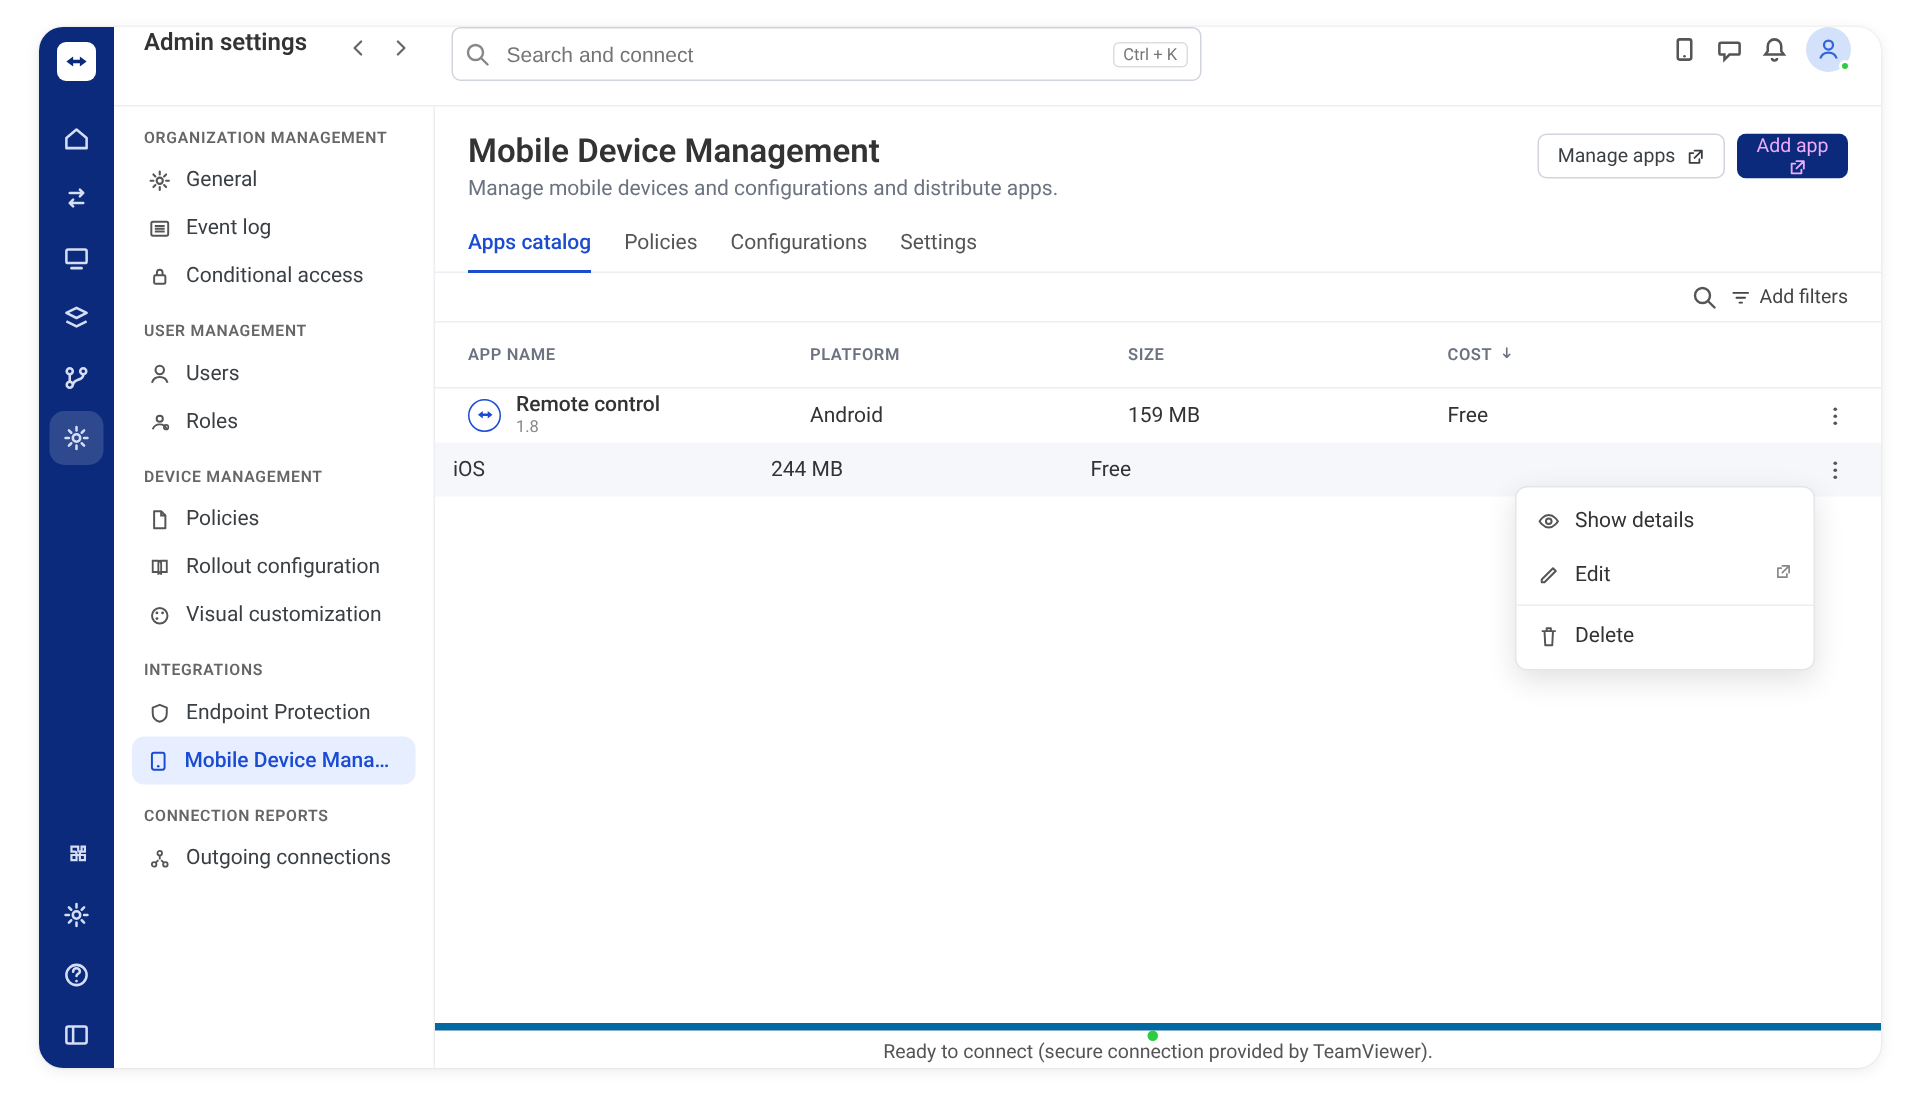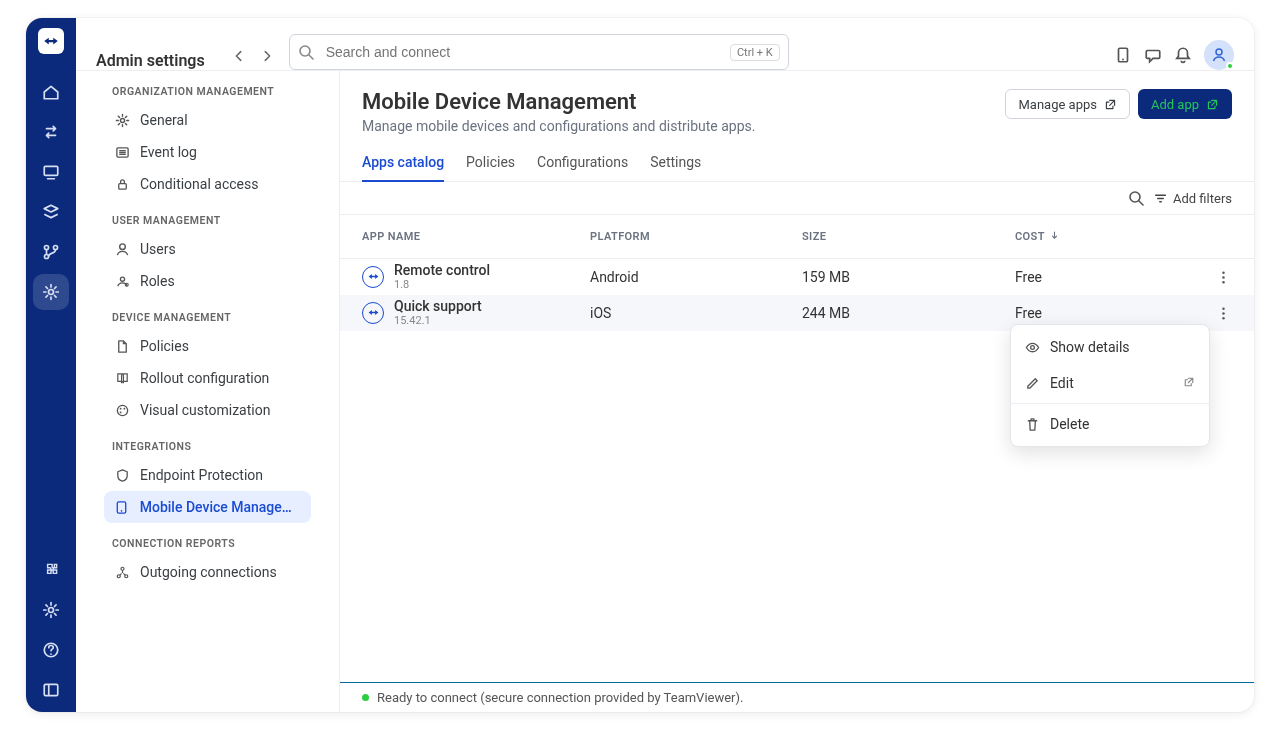--- a/index.html
+++ b/index.html
@@ -11,56 +11,56 @@
   .iconbar { width: 50px; background: #0b2a7b; border-radius: 16px 0 0 16px; display: flex; flex-direction: column; align-items: center; padding-top: 10px; }
   .iconbar .logo { width: 26px; height: 26px; background:#fff; border-radius:6px; display:flex; align-items:center; justify-content:center; margin-bottom: 20px; }
   .iconbar .logo svg { width:18px; height:18px; }
   .iconbar .rail-icon { width: 36px; height: 36px; display:flex; align-items:center; justify-content:center; border-radius:10px; margin-bottom: 4px; color: #d6def4; cursor:pointer; }
   .iconbar .rail-icon.active { background: rgba(255,255,255,0.15); }
   .iconbar .rail-icon svg { width:18px; height:18px; }
   .iconbar .spacer { flex:1; }
   
   .app { flex:1; display:flex; flex-direction:column; }
   
-  .topbar { height: 52px; display:flex; align-items:flex-end; padding: 0 20px; }
+  .topbar { height: 52px; display:flex; align-items:flex-start; padding: 0 20px; }
   .topbar .title { font-size: 16px; font-weight: 600; margin-right: 20px; }
   .topbar .nav-arrow { width: 28px; height:28px; display:flex; align-items:center; justify-content:center; border-radius:6px; cursor:pointer; color:#666; }
   .topbar .nav-arrow svg { width:14px; height:14px; }
-  .topbar .search-wrap { margin-left: 8px; flex: 0 0 500px; }
+  .topbar .search-wrap { margin-left: 20px; flex: 0 0 500px; }
   .topbar .search { display:flex; align-items:center; border:1px solid #d0d5dd; border-radius:6px; height:36px; padding:0 8px; }
   .topbar .search svg { width:16px; height:16px; color:#888; margin-right:10px; }
   .topbar .search input { flex:1; border:none; outline:none; font-size:14px; color:#555; }
   .topbar .kbd { border:1px solid #ddd; border-radius:4px; padding:1px 6px; font-size:11px; color:#777; }
   .topbar .tb-spacer { flex:1; }
   .topbar .tb-icon { width:30px; height:30px; display:flex; align-items:center; justify-content:center; color:#555; cursor:pointer; }
   .topbar .tb-icon svg { width:18px; height:18px; }
   .avatar { width:30px; height:30px; border-radius:50%; background:#d4e1fa; color:#3365d6; display:flex; align-items:center; justify-content:center; position:relative; cursor:pointer; margin-left:6px; }
   .avatar svg { width:16px; height:16px; }
   .avatar .dot { position:absolute; right:0; bottom:0; width:8px; height:8px; border-radius:50%; background:#2ecc40; border:2px solid #fff; }
   
   .body { flex:1; display:flex; border-top:1px solid #eceef1; min-height:0; }
   
-  .sidebar { width: 264px; border-right:1px solid #eceef1; overflow-y:auto; padding: 14px 28px; }
+  .sidebar { width: 214px; border-right:1px solid #eceef1; overflow-y:auto; padding: 14px 12px; }
   .sidebar .group { font-size: 10.5px; letter-spacing: .5px; font-weight: 600; color:#666; text-transform: uppercase; margin: 14px 8px 6px; }
   .sidebar .group:first-child { margin-top:0; }
   .sidebar .item { display:flex; align-items:center; height:32px; padding:0 10px; border-radius:8px; cursor:pointer; color:#3a3f44; }
   .sidebar .item .ico { width:16px; height:16px; margin-right:10px; color:#555; display:flex; align-items:center; justify-content:center; }
   .sidebar .item .ico svg { width:15px; height:15px; }
   .sidebar .item.active { background:#e6eeff; color:#1a4bd1; font-weight:500; }
   .sidebar .item.active .ico { color:#1a4bd1; }
   .sidebar .item .lbl { white-space:nowrap; overflow:hidden; text-overflow:ellipsis; }
   
   .main { flex:1; display:flex; flex-direction:column; min-width:0; }
   .page-head { padding: 18px 22px 10px; display:flex; align-items:flex-start; }
   .page-head h1 { margin:0; font-size:22px; font-weight:600; }
   .page-head .sub { margin-top:4px; color:#6b7280; font-size:14px; }
   .head-spacer { flex:1; }
   .btn { display:inline-flex; align-items:center; height:30px; padding:0 12px; border-radius:6px; cursor:pointer; font-size:13px; border:1px solid transparent; }
   .btn.ghost { border-color:#d0d5dd; color:#3a3f44; background:#fff; margin-right:8px; }
-  .btn.primary { background:#0b2a7b; color:#22c55e; }
+  .btn.primary { background:#0b2a7b; color:#f0abfc;flex-direction:column; }
   .btn svg { width:13px; height:13px; margin-left:7px; }
   
   .tabs { display:flex; gap: 22px; padding: 0 22px; border-bottom:1px solid #eceef1; }
   .tab { padding: 10px 0; cursor:pointer; color:#555; font-size:14px; }
   .tab.active { color:#1a4bd1; border-bottom:2px solid #1a4bd1; font-weight:500; margin-bottom:-1px; }
   
   .toolbar { display:flex; justify-content:flex-end; align-items:center; padding:8px 22px; gap:10px; border-bottom:1px solid #eceef1; }
   .toolbar .icn { color:#555; cursor:pointer; display:flex; align-items:center; }
   .toolbar .icn svg { width:16px; height:16px; }
   .add-filters { display:flex; align-items:center; color:#444; font-size:13px; }
@@ -85,21 +85,21 @@
   .kebab { cursor:pointer; color:#555; display:flex; align-items:center; justify-content:center; width:22px; height:22px; }
   .kebab svg { width:15px; height:15px; }
   
   .menu { position:absolute; right: 44px; top: 306px; width: 200px; background:#fff; border:1px solid #e3e6ea; border-radius:8px; box-shadow: 0 6px 20px rgba(0,0,0,0.12); padding:4px 0;margin-left:39px; }
   .menu .mi { display:flex; align-items:center; height:36px; padding:0 14px; cursor:pointer; }
   .menu .mi svg.mi-ico { width:15px; height:15px; margin-right:10px; color:#555; }
   .menu .mi .ext { margin-left:auto; }
   .menu .mi .ext svg { width:12px; height:12px; color:#888; }
   .menu .sep { height:1px; background:#eceef1; margin:2px 0; }
   
-  .statusbar { height:30px; border-top:1px solid #0369a1; display:flex; align-items:center; padding:0 22px; font-size:13px; color:#555; }
+  .statusbar { height:30px; border-top:5px solid #0369a1; display:flex; align-items:center; padding:0 22px; font-size:13px; color:#555;flex-direction:column; }
   .statusbar .sdot { width:7px; height:7px; border-radius:50%; background:#2ecc40; margin-right:8px; }
 </style>
 </head>
 <body>
 
 <svg width="0" height="0" style="position:absolute">
   <defs>
     <g id="i-chevron-left">
         <path d="M10 3 5 8l5 5" fill="none" stroke="currentColor" stroke-width="1.7" stroke-linecap="round" stroke-linejoin="round"></path>
       </g>
@@ -519,31 +519,20 @@
             <div class="col-act">
                 <div class="kebab">
                   <svg viewBox="0 0 16 16">
                     <use href="#i-kebab"></use>
                   </svg>
                 </div>
               </div>
           </div>
 
           <div class="row hover">
-            <div class="col-name appcell">
-              <div class="appicon">
-                  <svg viewBox="0 0 16 16">
-                    <use href="#i-tv-arrows"></use>
-                  </svg>
-                </div>
-              <div>
-                  <div class="appname">Quick support</div>
-                  <div class="appver">15.42.1</div>
-                </div>
-            </div>
             <div class="col-plat">iOS</div>
             <div class="col-size">244 MB</div>
             <div class="col-cost">Free</div>
             <div class="col-act">
                 <div class="kebab">
                   <svg viewBox="0 0 16 16">
                     <use href="#i-kebab"></use>
                   </svg>
                 </div>
               </div>

